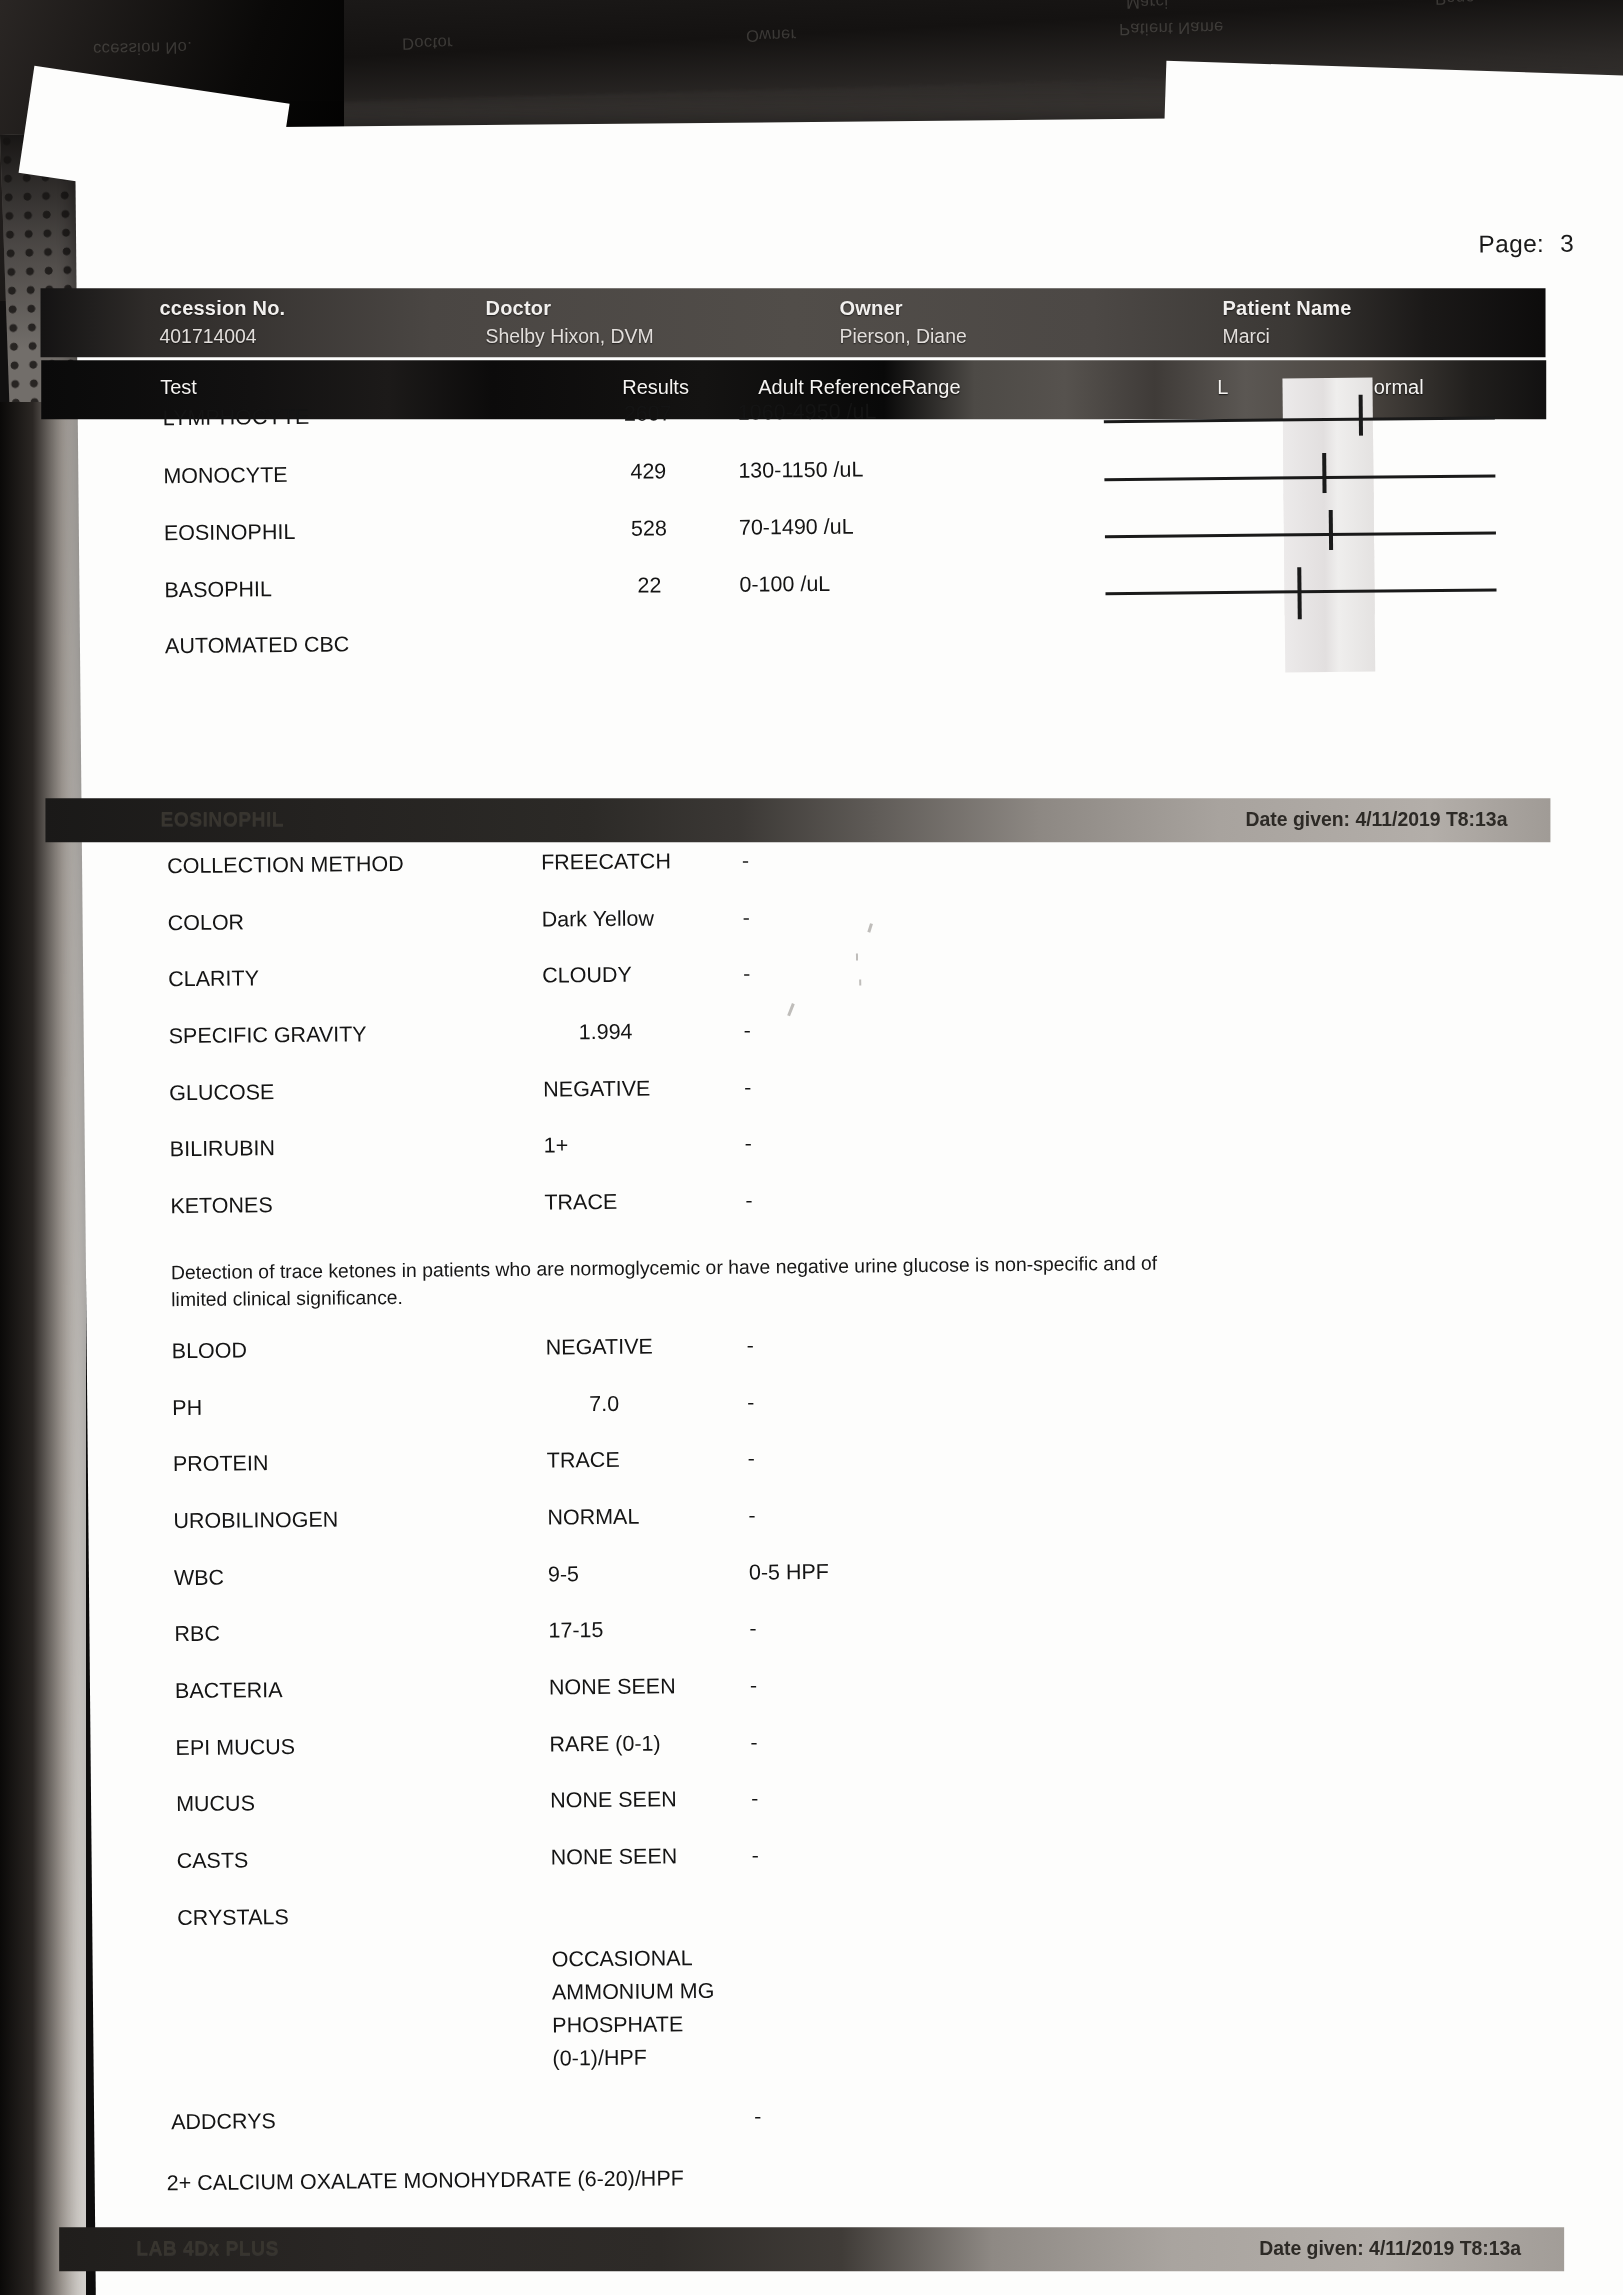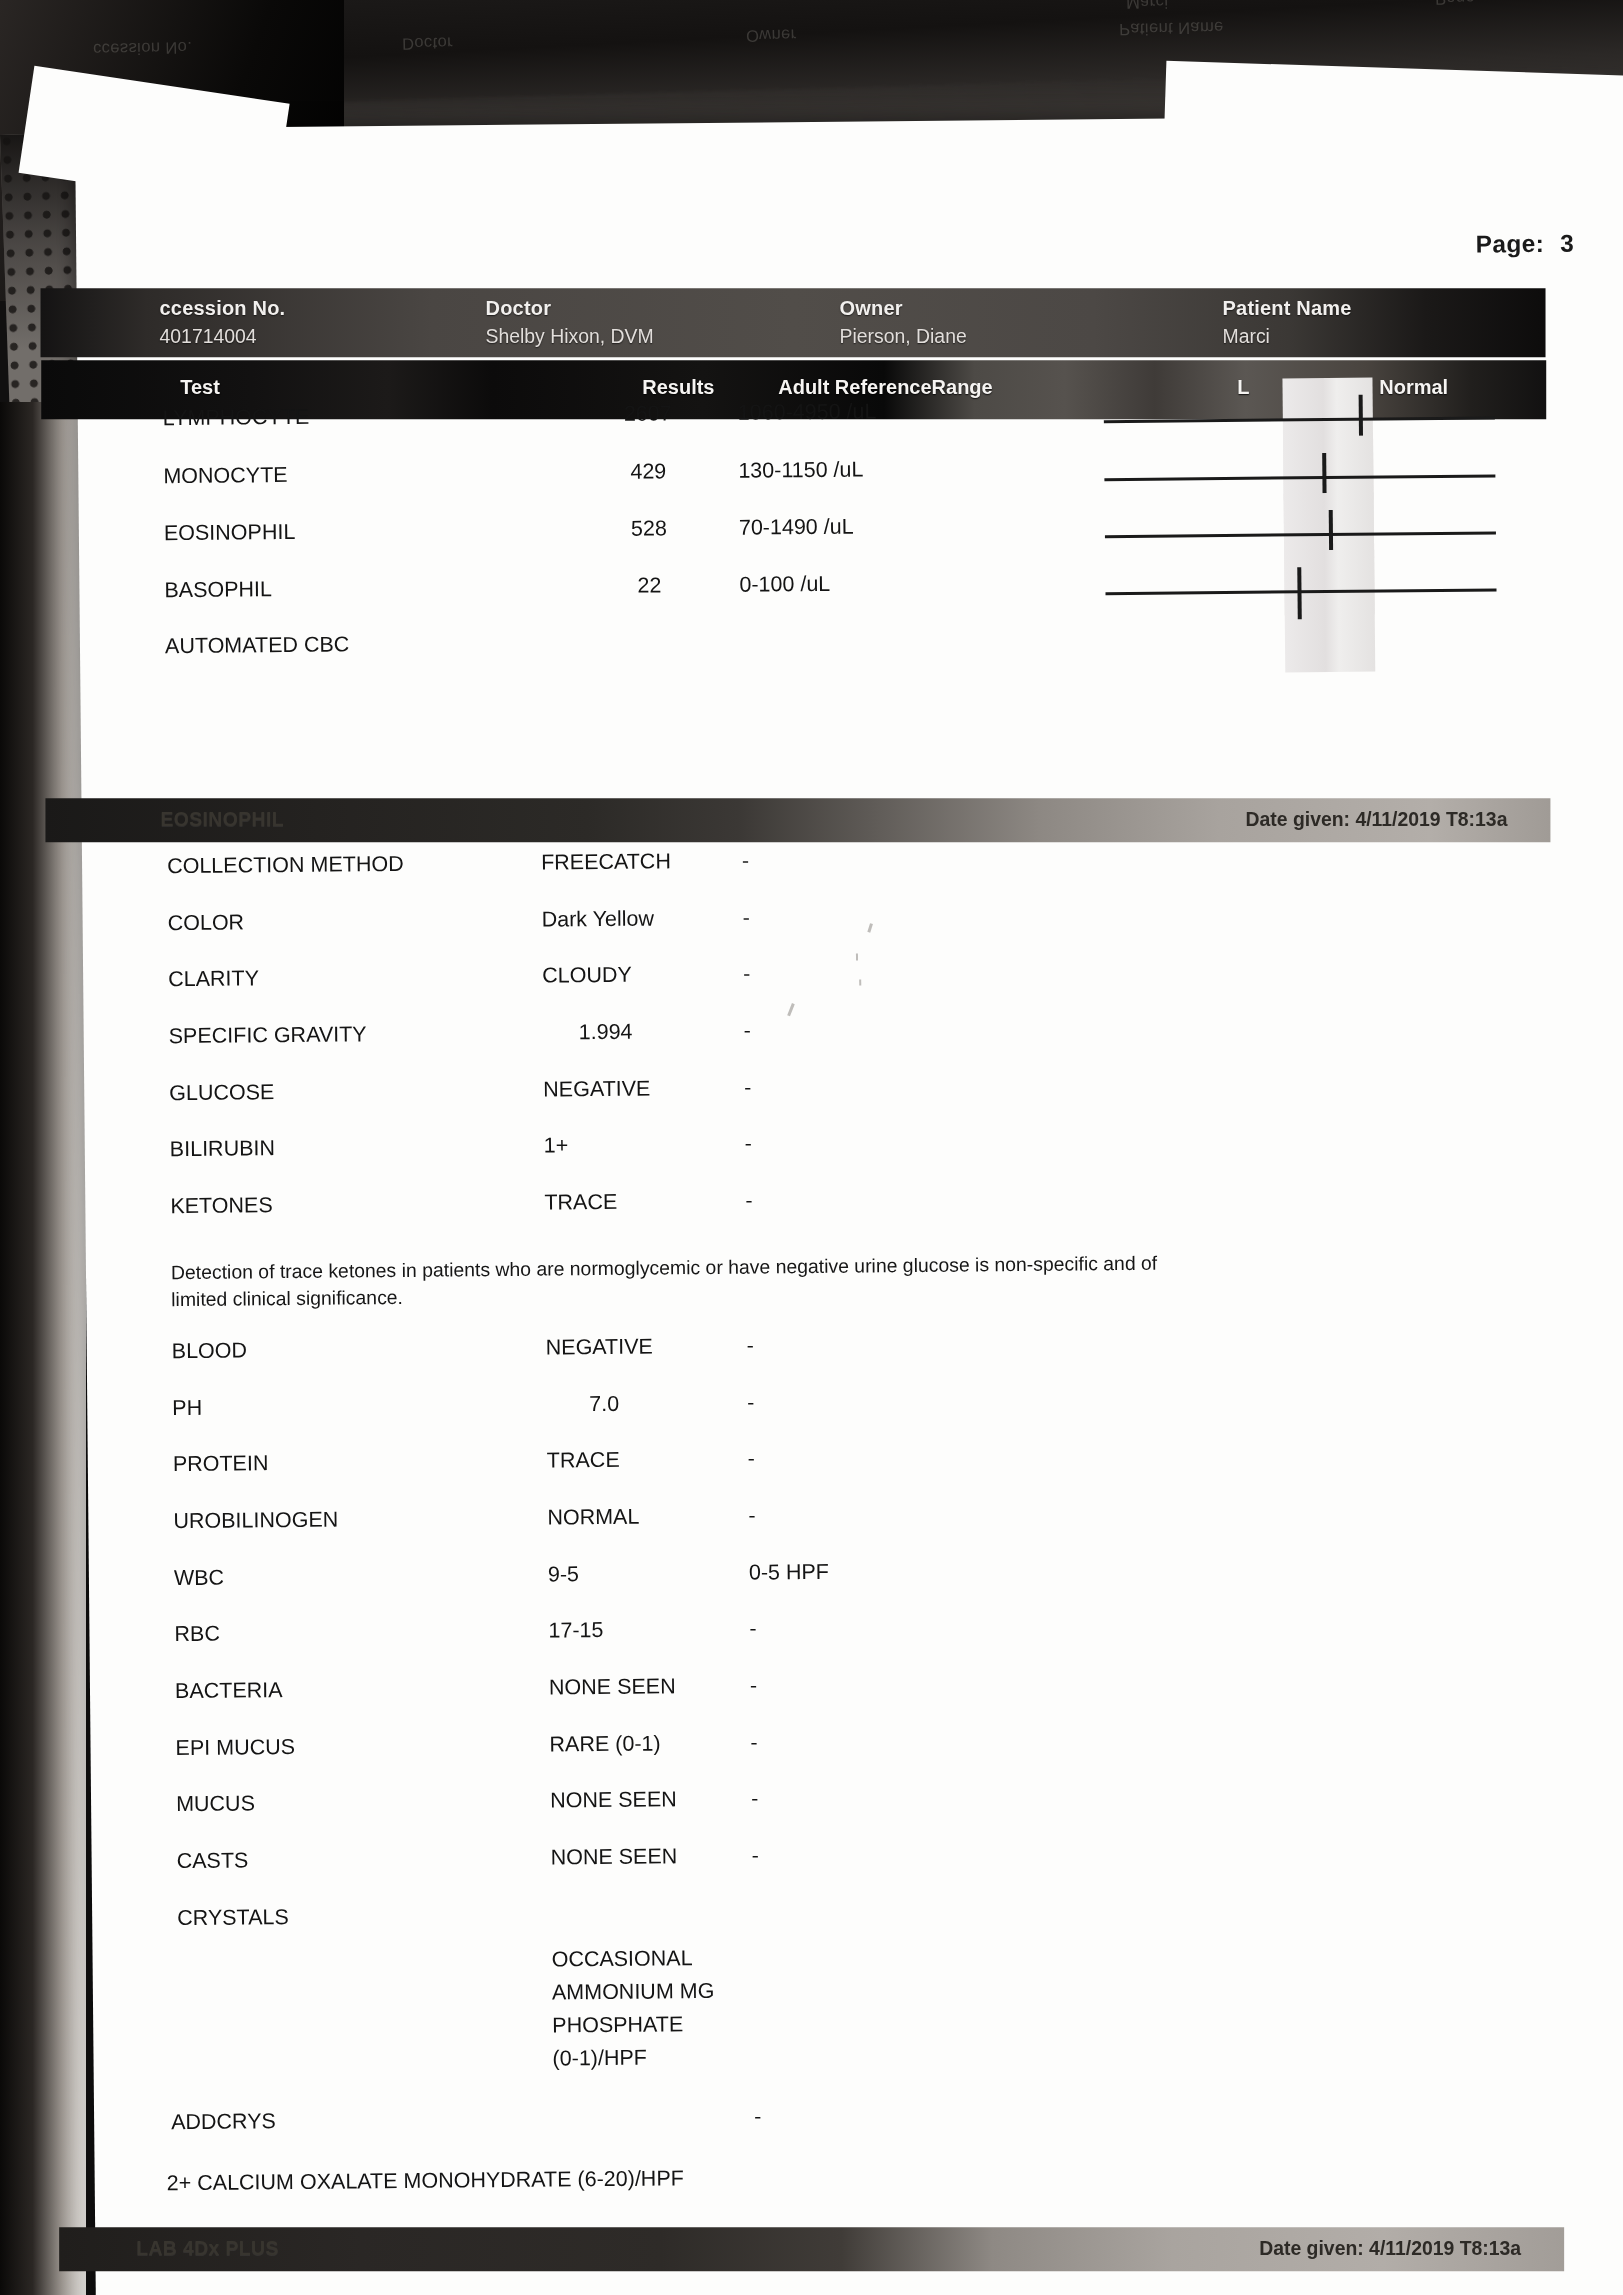--- a/index.html
+++ b/index.html
@@ -113,21 +113,20 @@
 
   
   .page-no {
     position: absolute;
     right: 50px;
     top: 115px;
     font-size: 24.4px;
     color: #1a1a1a;
     letter-spacing: 0.4px;
     white-space: nowrap;
-    font-weight: bold;
   }
   .page-no .num { margin-left: 16px; }
 
   
   .pat-bar {
     position: absolute;
     left: -36px;
     top: 159px;
     width: 1505px;
     height: 69px;
@@ -172,24 +171,23 @@
       #3f3b38 74%, #5b5753 80%, #49443f 88%, #211f1d 95%, #121111 100%);
     transform: rotate(0.55deg);
     transform-origin: top left;
     overflow: hidden;
   }
   .col-bar .ch {
     position: absolute;
     top: 16px;
     color: #f6f4f2;
     font-size: 20px;
-    font-weight: bold;
+    font-weight: normal;
     white-space: nowrap;
     text-shadow: 0 0.7px 1.4px rgba(0,0,0,.8);
-    margin-left: 20px;
   }
 
   
   .sec-bar {
     position: absolute;
     left: -36px;
     width: 1505px;
     height: 44px;
     transform: rotate(0.55deg);
     transform-origin: top left;

